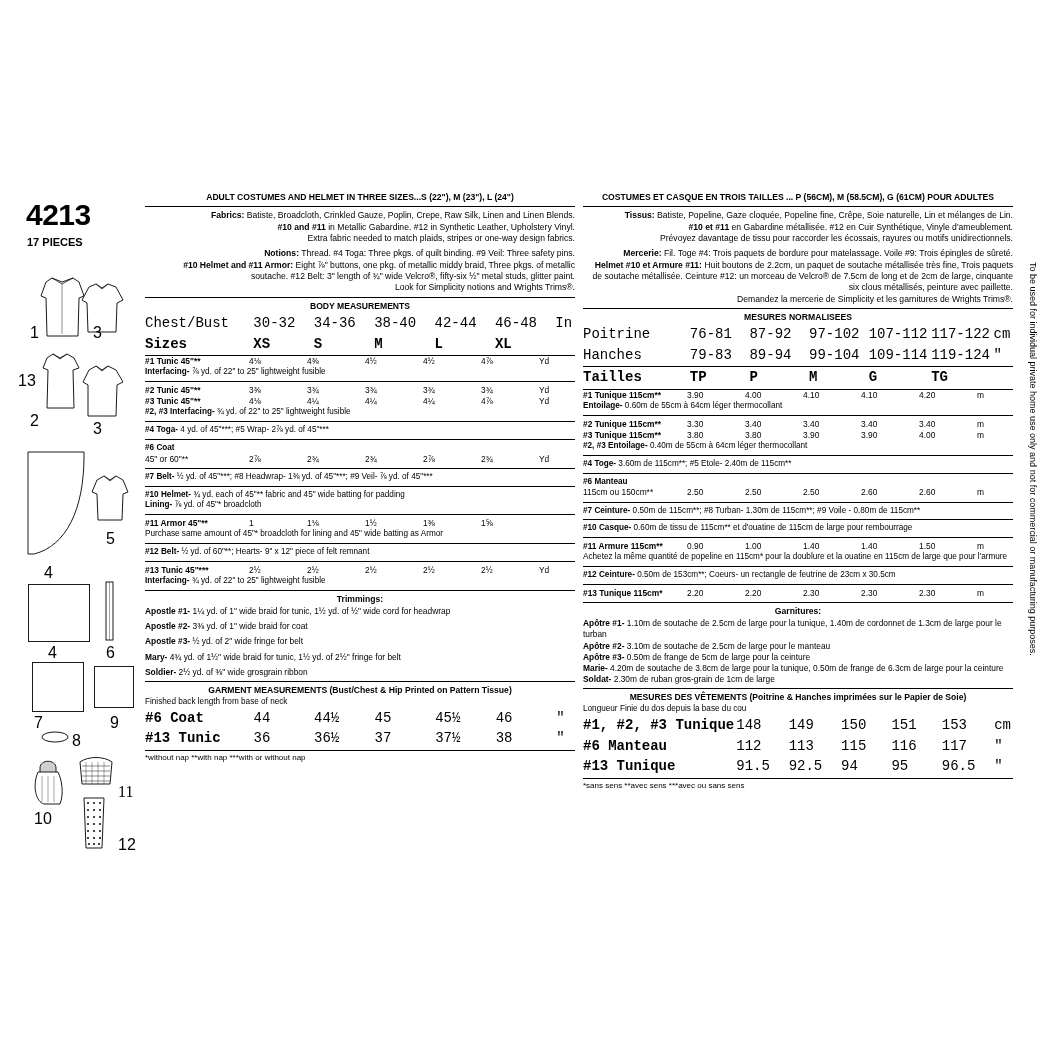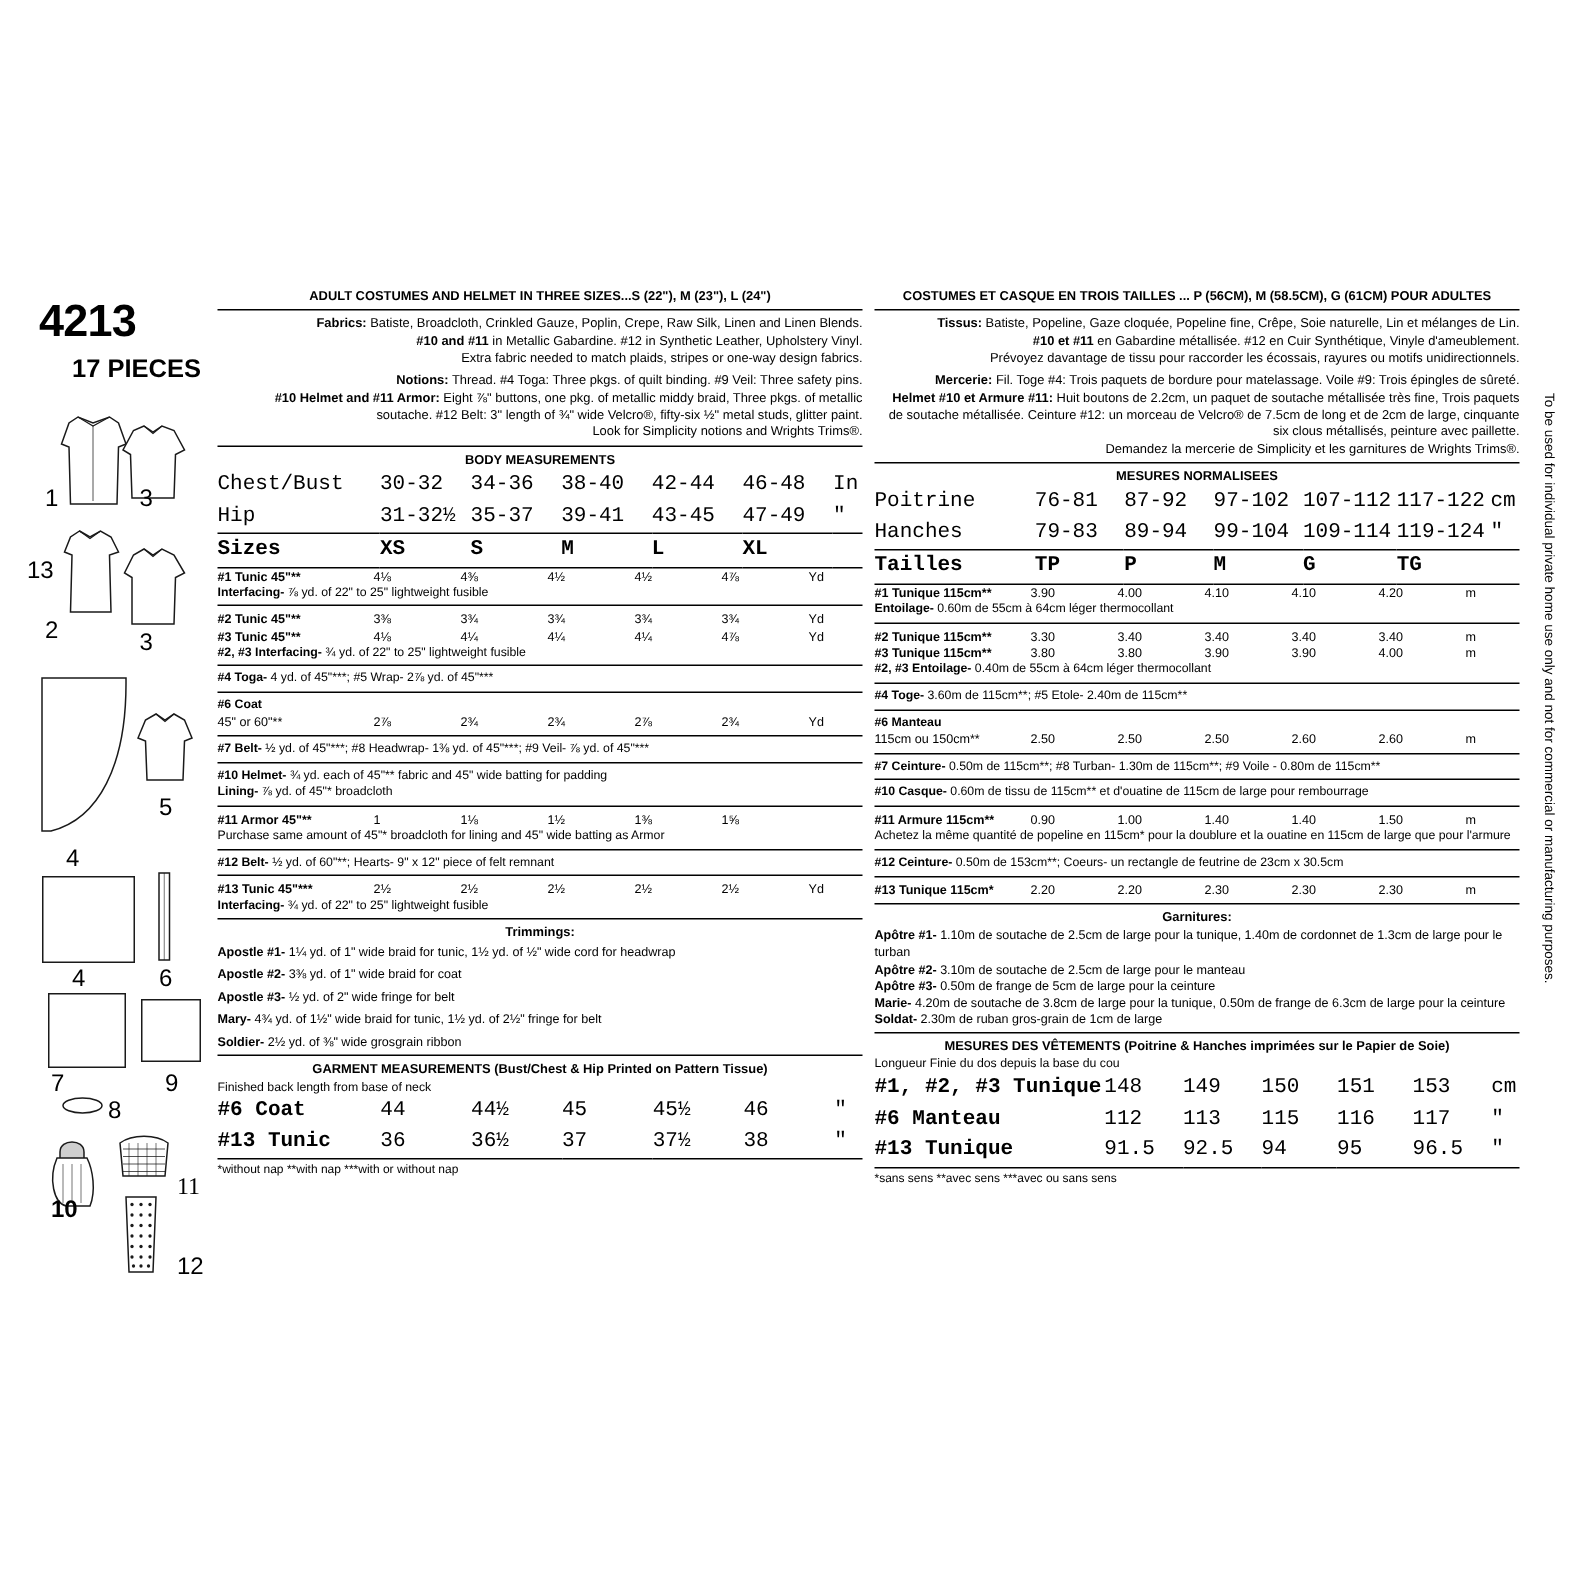--- a/index.html
+++ b/index.html
@@ -20,23 +20,22 @@
   .patt-num {
     position: absolute;
     left: 26px; top: 198px;
     font-size: 30px;
     font-weight: bold;
     letter-spacing: -0.5px;
   }
   .pieces {
     position: absolute;
     left: 27px; top: 236px;
-    font-size: 17px;
+    font-size: 11px;
     font-weight: bold;
-    margin-left: 21px;
   }
 
   
   .illus {
     position: absolute;
     left: 18px; top: 262px;
     width: 120px; height: 580px;
   }
   .outline {
     position: absolute;
@@ -189,21 +188,21 @@
     <svg style="position:absolute;left:22px;top:468px;" width="30" height="14">
       <ellipse cx="15" cy="7" rx="13" ry="5" fill="#fff" stroke="#1a1a1a" stroke-width="1"></ellipse>
     </svg>
     <div class="lbl" style="position:absolute;left:54px;top:470px;">8</div>
 
     <svg style="position:absolute;left:12px;top:492px;" width="42" height="54">
       <path d="M10 14 C10 5 26 5 26 14 L26 20 L10 20 Z" fill="#cfcfcf" stroke="#1a1a1a" stroke-width="1"></path>
       <path d="M8 18 C2 32 6 48 14 50 L30 50 C34 40 32 26 28 18 Z" fill="#fff" stroke="#1a1a1a" stroke-width="1"></path>
       <path d="M12 22 L12 48 M18 22 L18 48 M24 22 L24 48" stroke="#1a1a1a" stroke-width="0.4"></path>
     </svg>
-    <div class="lbl" style="position:absolute;left:16px;top:536px;font-weight:bold;">10</div>
+    <div class="lbl" style="position:absolute;left:16px;top:548px;">10</div>
 
     <svg style="position:absolute;left:58px;top:492px;" width="40" height="40">
       <path d="M4 8 C12 2 28 2 36 8 L34 30 L6 30 Z" fill="#fff" stroke="#1a1a1a" stroke-width="1"></path>
       <path d="M6 12 L34 12 M6 17 L34 17 M6 22 L34 22 M6 27 L34 27" stroke="#1a1a1a" stroke-width="0.5"></path>
       <path d="M10 8 L10 30 M16 8 L16 30 M22 8 L22 30 M28 8 L28 30" stroke="#1a1a1a" stroke-width="0.4"></path>
     </svg>
     <div class="lbl" style="position:absolute;left:100px;top:521px;font-family:Liberation Serif, serif;">11</div>
 
     <svg style="position:absolute;left:60px;top:534px;" width="36" height="60">
       <path d="M6 2 L26 2 L24 52 L8 52 Z" fill="#fff" stroke="#1a1a1a" stroke-width="1"></path>
@@ -270,29 +269,20 @@
           <tr>
         <td class="lab">Chest/Bust</td>
         <td class="v">30-32</td>
         <td class="v">34-36</td>
         <td class="v">38-40</td>
         <td class="v">42-44</td>
         <td class="v">46-48</td>
         <td class="u">In</td>
       </tr>
       <tr class="brule">
-        <td class="lab">Hip</td>
-        <td class="v">31-32½</td>
-        <td class="v">35-37</td>
-        <td class="v">39-41</td>
-        <td class="v">43-45</td>
-        <td class="v">47-49</td>
-        <td class="u">"</td>
-      </tr>
-      <tr class="brule">
         <td class="lab b">Sizes</td>
         <td class="v b">XS</td>
         <td class="v b">S</td>
         <td class="v b">M</td>
         <td class="v b">L</td>
         <td class="v b">XL</td>
         <td class="u"></td>
       </tr>
     </tbody>
       </table>

